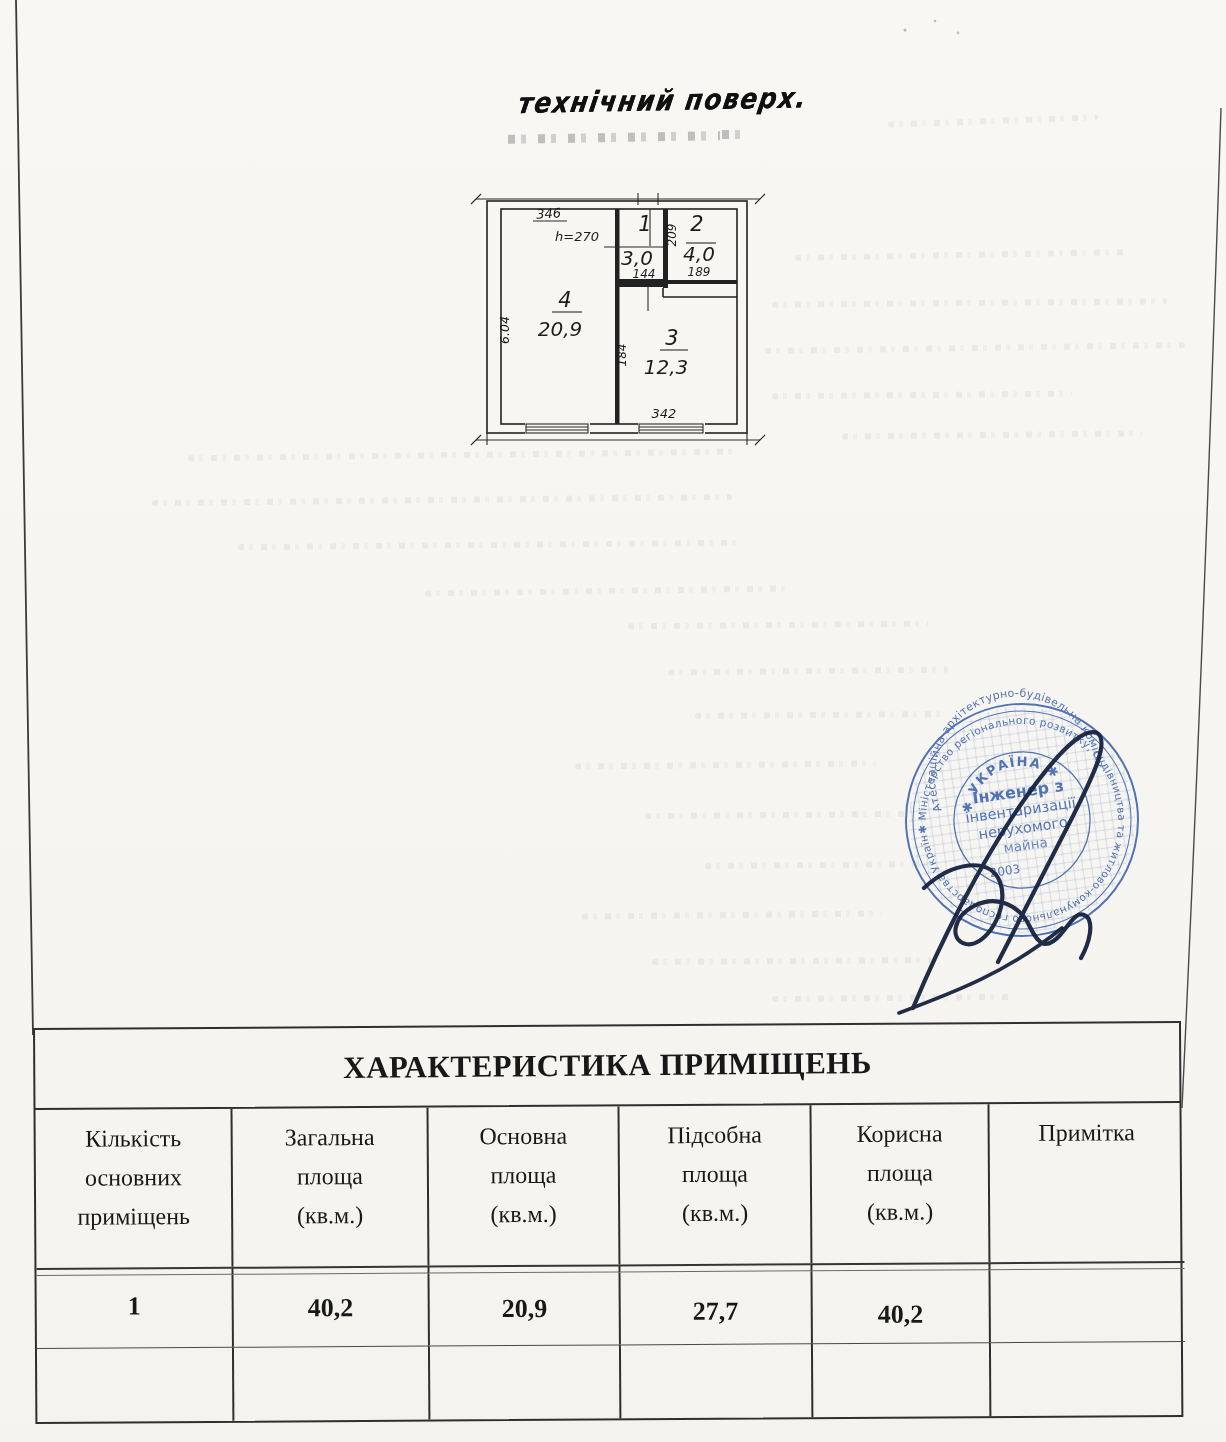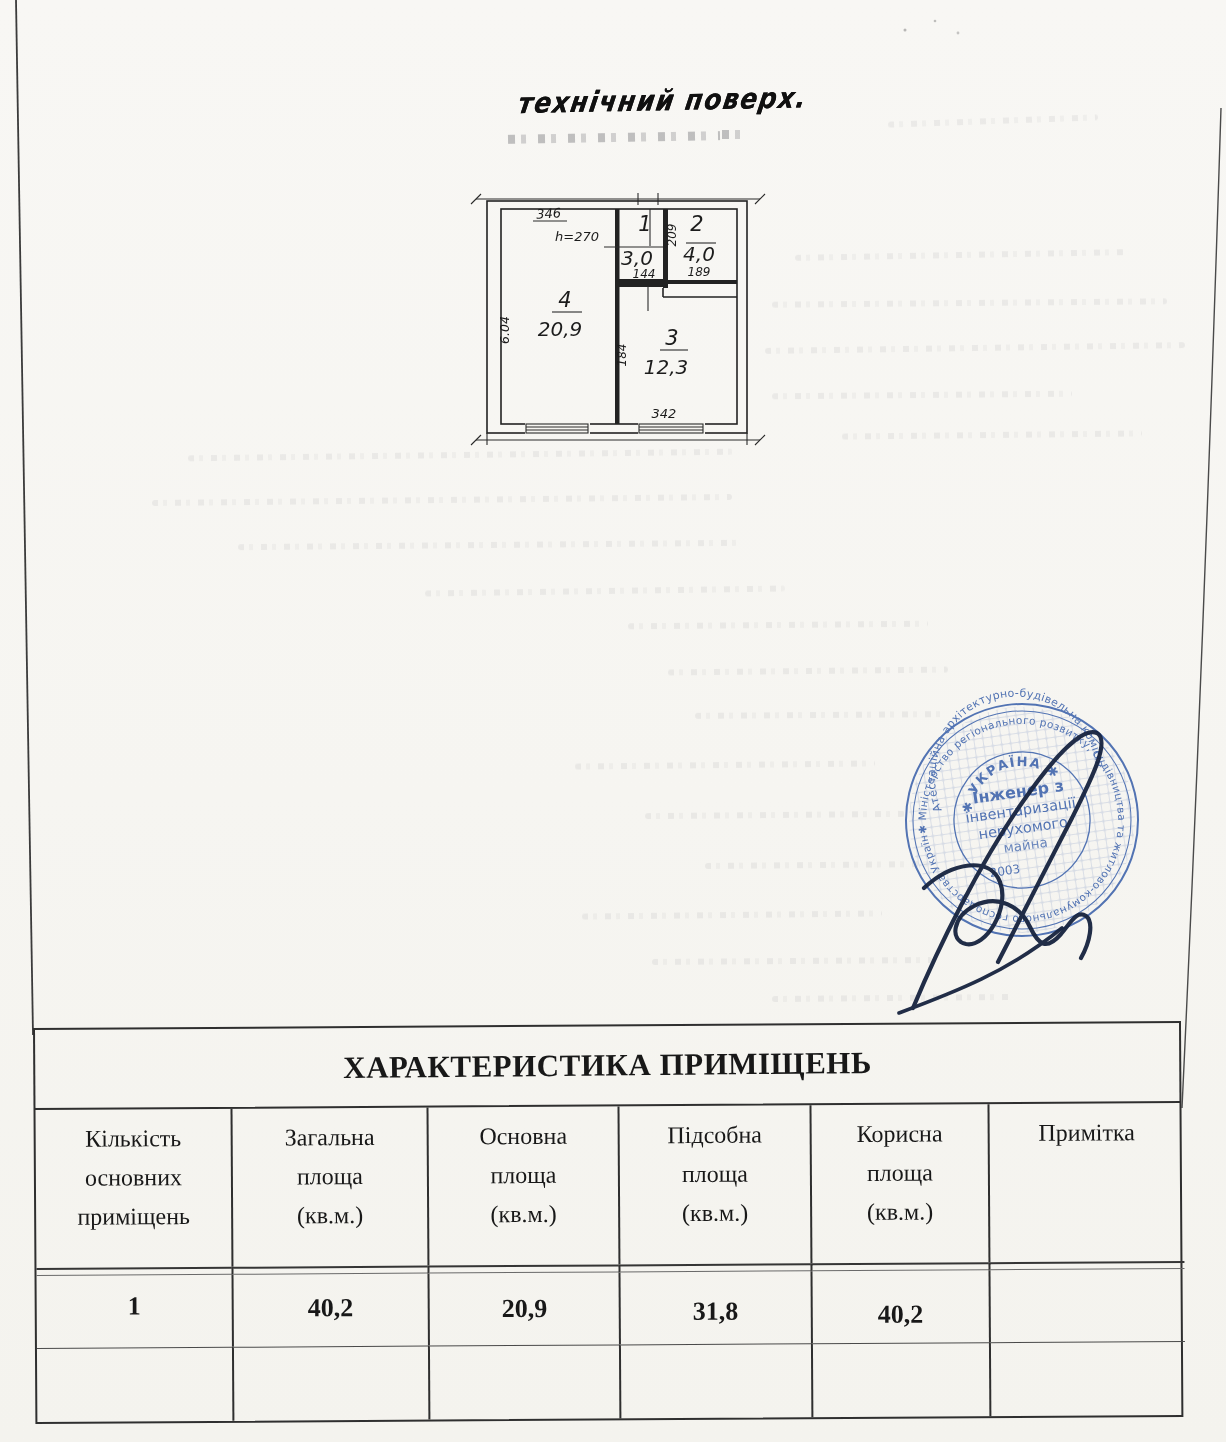--- a/index.html
+++ b/index.html
@@ -252,21 +252,21 @@
       <div class="cell tr c0"></div>
       <div class="cell tr"></div>
       <div class="cell tr"></div>
       <div class="cell tr"></div>
       <div class="cell tr"></div>
       <div class="cell tr"></div>
 
       <div class="cell dc c0"><span style="display:inline-block;transform:translateY(0px) rotate(.3deg);">1</span></div>
       <div class="cell dc"><span style="display:inline-block;transform:translateY(3px) rotate(.3deg);">40,2</span></div>
       <div class="cell dc"><span style="display:inline-block;transform:translateY(5px) rotate(.3deg);">20,9</span></div>
-      <div class="cell dc"><span style="display:inline-block;transform:translateY(9px) rotate(.4deg);">31,8</span></div>
+      <div class="cell dc"><span style="display:inline-block;transform:translateY(9px) rotate(.4deg);">27,7</span></div>
       <div class="cell dc"><span style="display:inline-block;transform:translateY(13px) rotate(.4deg);">40,2</span></div>
       <div class="cell dc"><span></span></div>
 
       <div class="cell ec c0"><span></span></div>
       <div class="cell ec"><span></span></div>
       <div class="cell ec"><span></span></div>
       <div class="cell ec"><span></span></div>
       <div class="cell ec"><span></span></div>
       <div class="cell ec"><span></span></div>
     </div>

